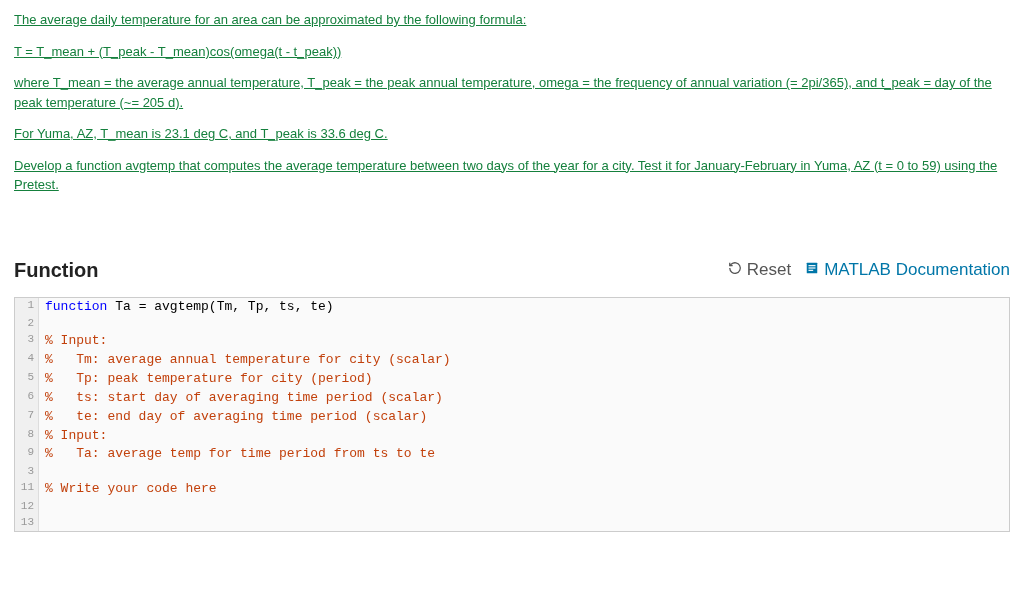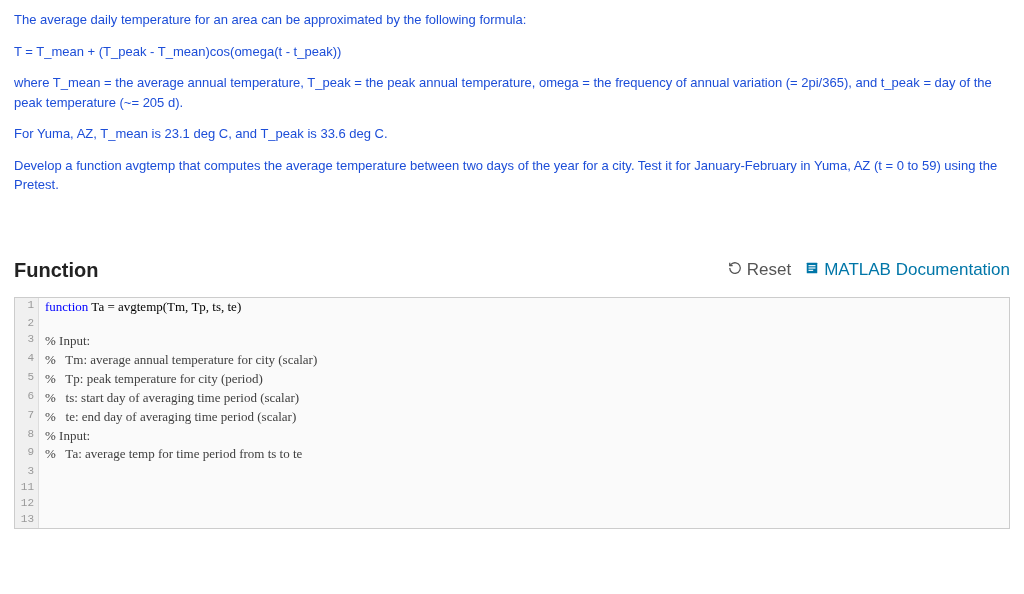--- a/index.html
+++ b/index.html
@@ -5,21 +5,21 @@
   * { box-sizing: border-box; margin: 0; padding: 0; }
   body {
     font-family: Arial, Helvetica, sans-serif;
     font-size: 13px;
     color: #333;
     background: #fff;
     padding: 10px 14px;
     line-height: 1.5;
     width: 1024px;
   }
-  .problem p { margin-bottom: 12px; color: #1d4ed8; }
+  .problem p { margin-bottom: 12px; color: #15803d; text-decoration: underline; }
   .section-header {
     display: flex;
     justify-content: space-between;
     align-items: center;
     margin-top: 60px;
     margin-bottom: 12px;
   }
   .section-header h2 {
     font-size: 20px;
     font-weight: bold;
@@ -59,24 +59,23 @@
     color: #999;
     background: #f0f0f0;
     border-right: 1px solid #ddd;
     user-select: none;
     font-size: 11px;
     flex-shrink: 0;
   }
   .linecode {
     padding-left: 6px;
     white-space: pre;
-    font-family: Liberation Serif, serif;
   }
   .kw { color: #0000ff; }
-  .cm { color: #404040; text-align: center; }
+  .cm { color: #c2410c; text-align: center; }
   .fn { color: #000; }
 </style>
 </head>
 <body>
 
 <div class="problem">
   <p>The average daily temperature for an area can be approximated by the following formula:</p>
   <p>T = T_mean + (T_peak - T_mean)cos(omega(t - t_peak))</p>
   <p>where T_mean = the average annual temperature, T_peak = the peak annual temperature, omega = the frequency of annual variation (= 2pi/365), and t_peak = day of the peak temperature (~= 205 d).</p>
   <p>For Yuma, AZ, T_mean is 23.1 deg C, and T_peak is 33.6 deg C.</p>
@@ -145,20 +144,21 @@
   <div class="code-line">
     <div class="lineno">9</div>
     <div class="linecode cm">%   Ta: average temp for time period from ts to te</div>
   </div>
   <div class="code-line">
     <div class="lineno">3</div>
     <div class="linecode"></div>
   </div>
   <div class="code-line">
     <div class="lineno">11</div>
+    <div class="linecode cm">% Write your code here</div>
   </div>
   <div class="code-line">
     <div class="lineno">12</div>
     <div class="linecode"></div>
   </div>
   <div class="code-line">
     <div class="lineno">13</div>
     <div class="linecode"></div>
   </div>
 </div>

